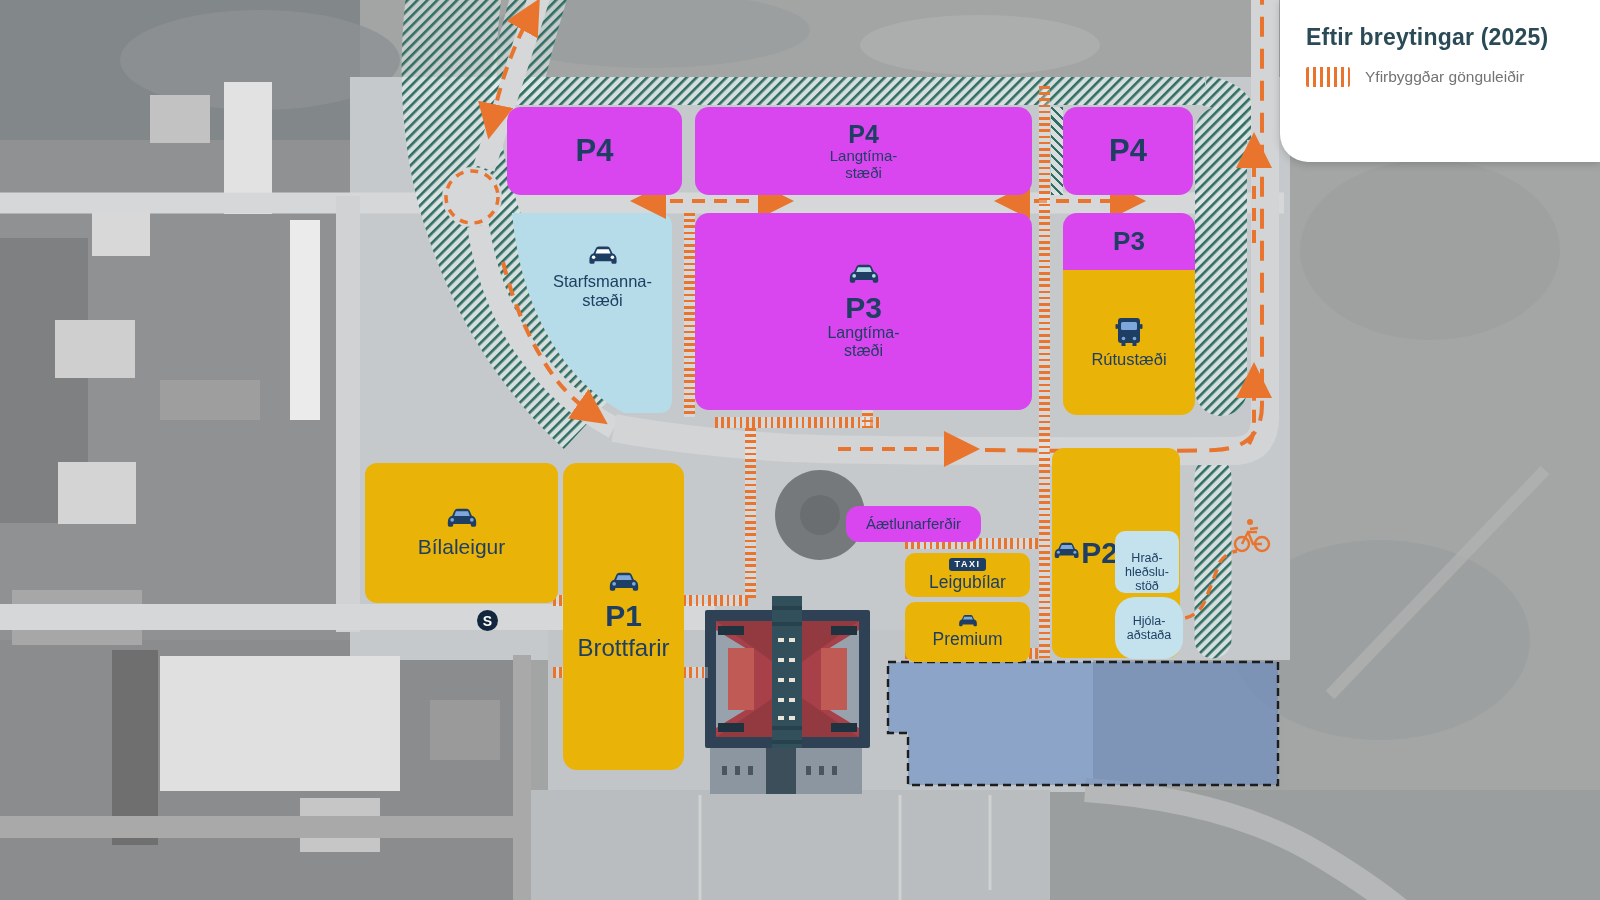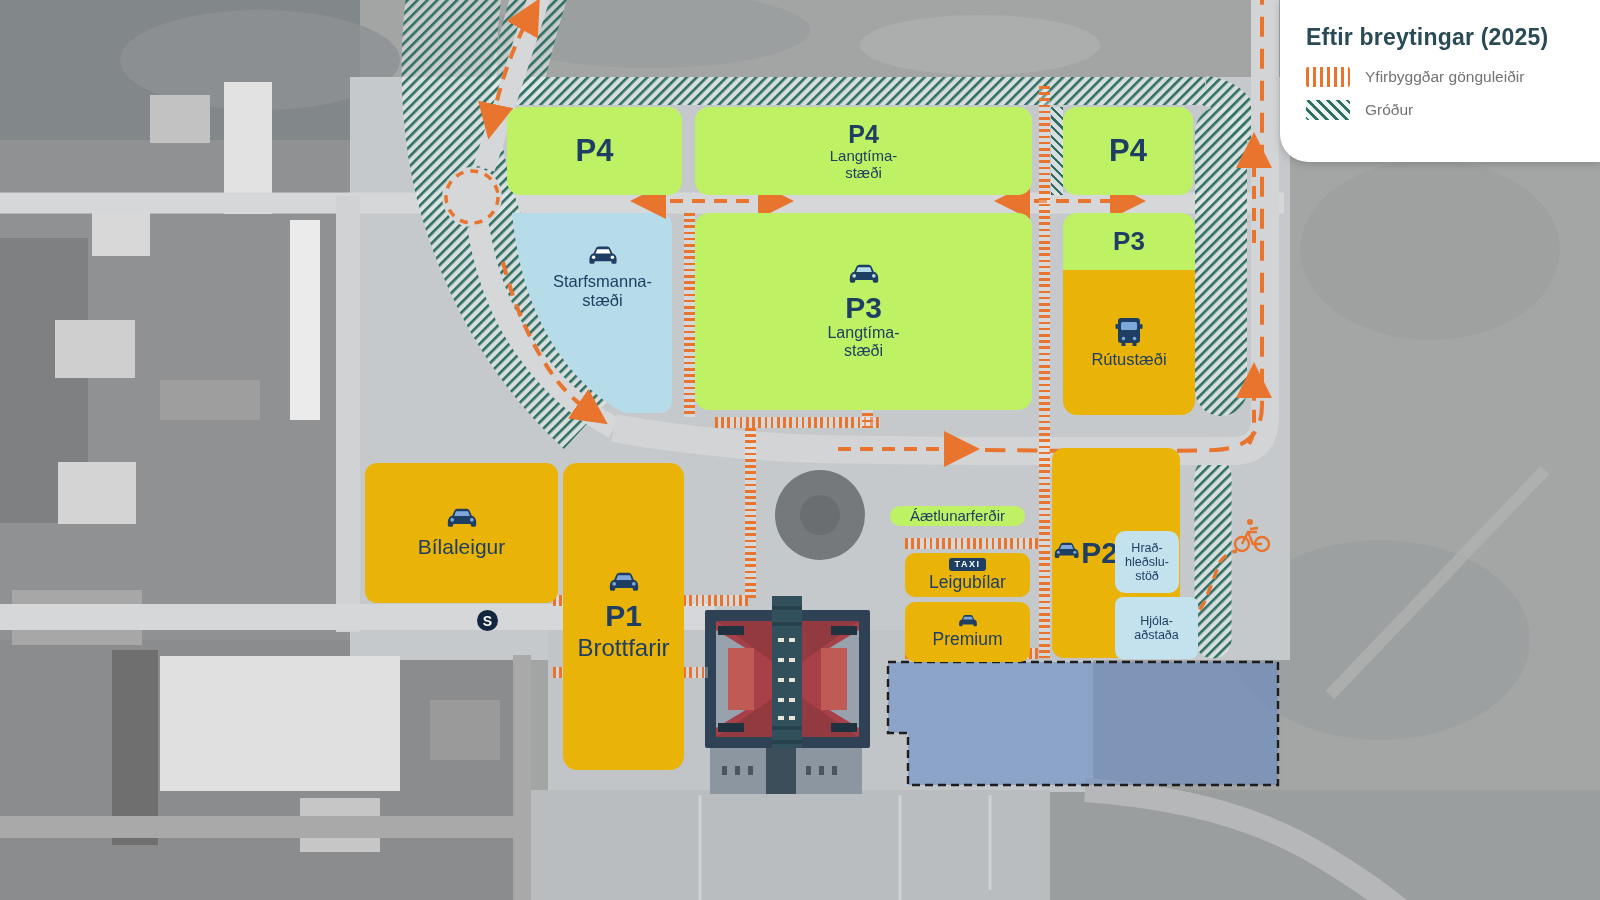--- a/index.html
+++ b/index.html
@@ -1,21 +1,21 @@
 <!DOCTYPE html>
 <html><head>
 <meta charset="utf-8">
 <style>
   html,body{margin:0;padding:0;background:#666;}
   .stage{position:relative;width:1600px;height:900px;overflow:hidden;
          font-family:"Liberation Sans",sans-serif;background:#a3a5a5;}
   .stage svg.base{position:absolute;left:0;top:0;}
   .zone{position:absolute;display:flex;flex-direction:column;align-items:center;
         justify-content:center;color:#1e3f63;text-align:center;line-height:1.12;}
-  .pale{background:#bef264;border-radius:14px;align-items:center;}
+  .pale{background:#d946ef;border-radius:14px;align-items:center;}
   .mid{background:#eab308;border-radius:14px;}
   .code{font-weight:700;}
   .wH{position:absolute;height:11px;
       background:repeating-linear-gradient(90deg,#e8742e 0 2.6px,rgba(255,255,255,.28) 2.6px 6.2px);}
   .wV{position:absolute;width:11px;
       background:repeating-linear-gradient(180deg,#e8742e 0 2.6px,rgba(255,255,255,.28) 2.6px 6.2px);}
   .hatchStrip{position:absolute;
       background:repeating-linear-gradient(45deg,#2f6e63 0 2.2px,rgba(229,239,236,.55) 2.2px 6.8px);}
   .legend{position:absolute;left:1280px;top:0;width:320px;height:162px;background:#fff;
       border-radius:0 0 0 28px;box-shadow:0 2px 8px rgba(0,0,0,.18);padding:24px 0 0 26px;box-sizing:border-box;}
@@ -260,21 +260,21 @@
     <svg class="icon" width="36" height="24" viewBox="0 0 32 22">
       <path fill="#1e3f63" d="M3,14 Q3,9 7,8 L9,3.5 Q9.8,1.5 12,1.5 L20,1.5 Q22.2,1.5 23,3.5 L25,8 Q29,9 29,14 L29,16.5 Q29,18 27.5,18 L25.5,18 Q24,18 24,16.5 L24,15.5 L8,15.5 L8,16.5 Q8,18 6.5,18 L4.5,18 Q3,18 3,16.5 Z"></path>
       <path fill="#7ea8dc" d="M10.5,4 L21.5,4 L23.2,8.2 L8.8,8.2 Z"></path>
       <circle cx="7" cy="11.8" r="1.7" fill="#7ea8dc"></circle>
         <circle cx="25" cy="11.8" r="1.7" fill="#7ea8dc"></circle>
     </svg>
     <span class="code" style="font-size:30px;">P1</span>
     <span style="font-size:24px;margin-top:3px;">Brottfarir</span>
   </div>
 
-  <div class="zone pale" style="left:890px;top:506px;width:135px;height:20px;border-radius:13px;">
+  <div class="zone pale" style="left:846px;top:506px;width:135px;height:36px;border-radius:13px;">
     <span style="font-size:15px;">Áætlunarferðir</span>
   </div>
 
   <div class="zone mid" style="left:905px;top:553px;width:125px;height:44px;border-radius:10px;">
     <span class="taxiBadge">TAXI</span>
     <span style="font-size:17.5px;">Leigubílar</span>
   </div>
 
   <div class="zone mid" style="left:905px;top:602px;width:125px;height:60px;border-radius:10px;">
     <svg class="icon" style="margin-bottom:1px;" width="22" height="15" viewBox="0 0 32 22">
@@ -289,39 +289,35 @@
       <svg class="icon" width="34" height="23" viewBox="0 0 32 22">
         <path fill="#1e3f63" d="M3,14 Q3,9 7,8 L9,3.5 Q9.8,1.5 12,1.5 L20,1.5 Q22.2,1.5 23,3.5 L25,8 Q29,9 29,14 L29,16.5 Q29,18 27.5,18 L25.5,18 Q24,18 24,16.5 L24,15.5 L8,15.5 L8,16.5 Q8,18 6.5,18 L4.5,18 Q3,18 3,16.5 Z"></path>
         <path fill="#7ea8dc" d="M10.5,4 L21.5,4 L23.2,8.2 L8.8,8.2 Z"></path>
         <circle cx="7" cy="11.8" r="1.7" fill="#7ea8dc"></circle>
           <circle cx="25" cy="11.8" r="1.7" fill="#7ea8dc"></circle>
       </svg>
       <span class="code" style="font-size:30px;">P2</span>
     </div>
   </div>
 
-  <div class="zone" style="left:1115px;top:531px;width:64px;height:62px;background:#c3e2ed;border-radius:10px;">
+  <div class="zone" style="left:1115px;top:531px;width:64px;height:62px;background:#c3e2ed;border-radius:10px;justify-content:flex-end;">
     <span style="font-size:12.5px;">Hrað-</span>
     <span style="font-size:12.5px;">hleðslu-</span>
     <span style="font-size:12.5px;">stöð</span>
   </div>
 
-  <div class="zone" style="left:1115px;top:597px;width:83px;height:62px;background:#c3e2ed;border-radius:8px;">
+  <div class="zone" style="left:1115px;top:597px;width:68px;height:62px;background:#c3e2ed;border-radius:20px;">
     <span style="font-size:12.5px;">Hjóla-</span>
     <span style="font-size:12.5px;">aðstaða</span>
   </div>
 
 
   <div class="sMark">S</div>
 
   <div class="legend">
     <h1>Eftir breytingar (2025)</h1>
     <div class="legItem">
       <div class="swatch sw-orange"></div>
       <span>Yfirbyggðar gönguleiðir</span>
     </div>
-    <div class="legItem">
-      <div class="swatch sw-green"></div>
-      <span>Gróður</span>
-    </div>
   </div>
 
 </div>
 
 </body></html>

